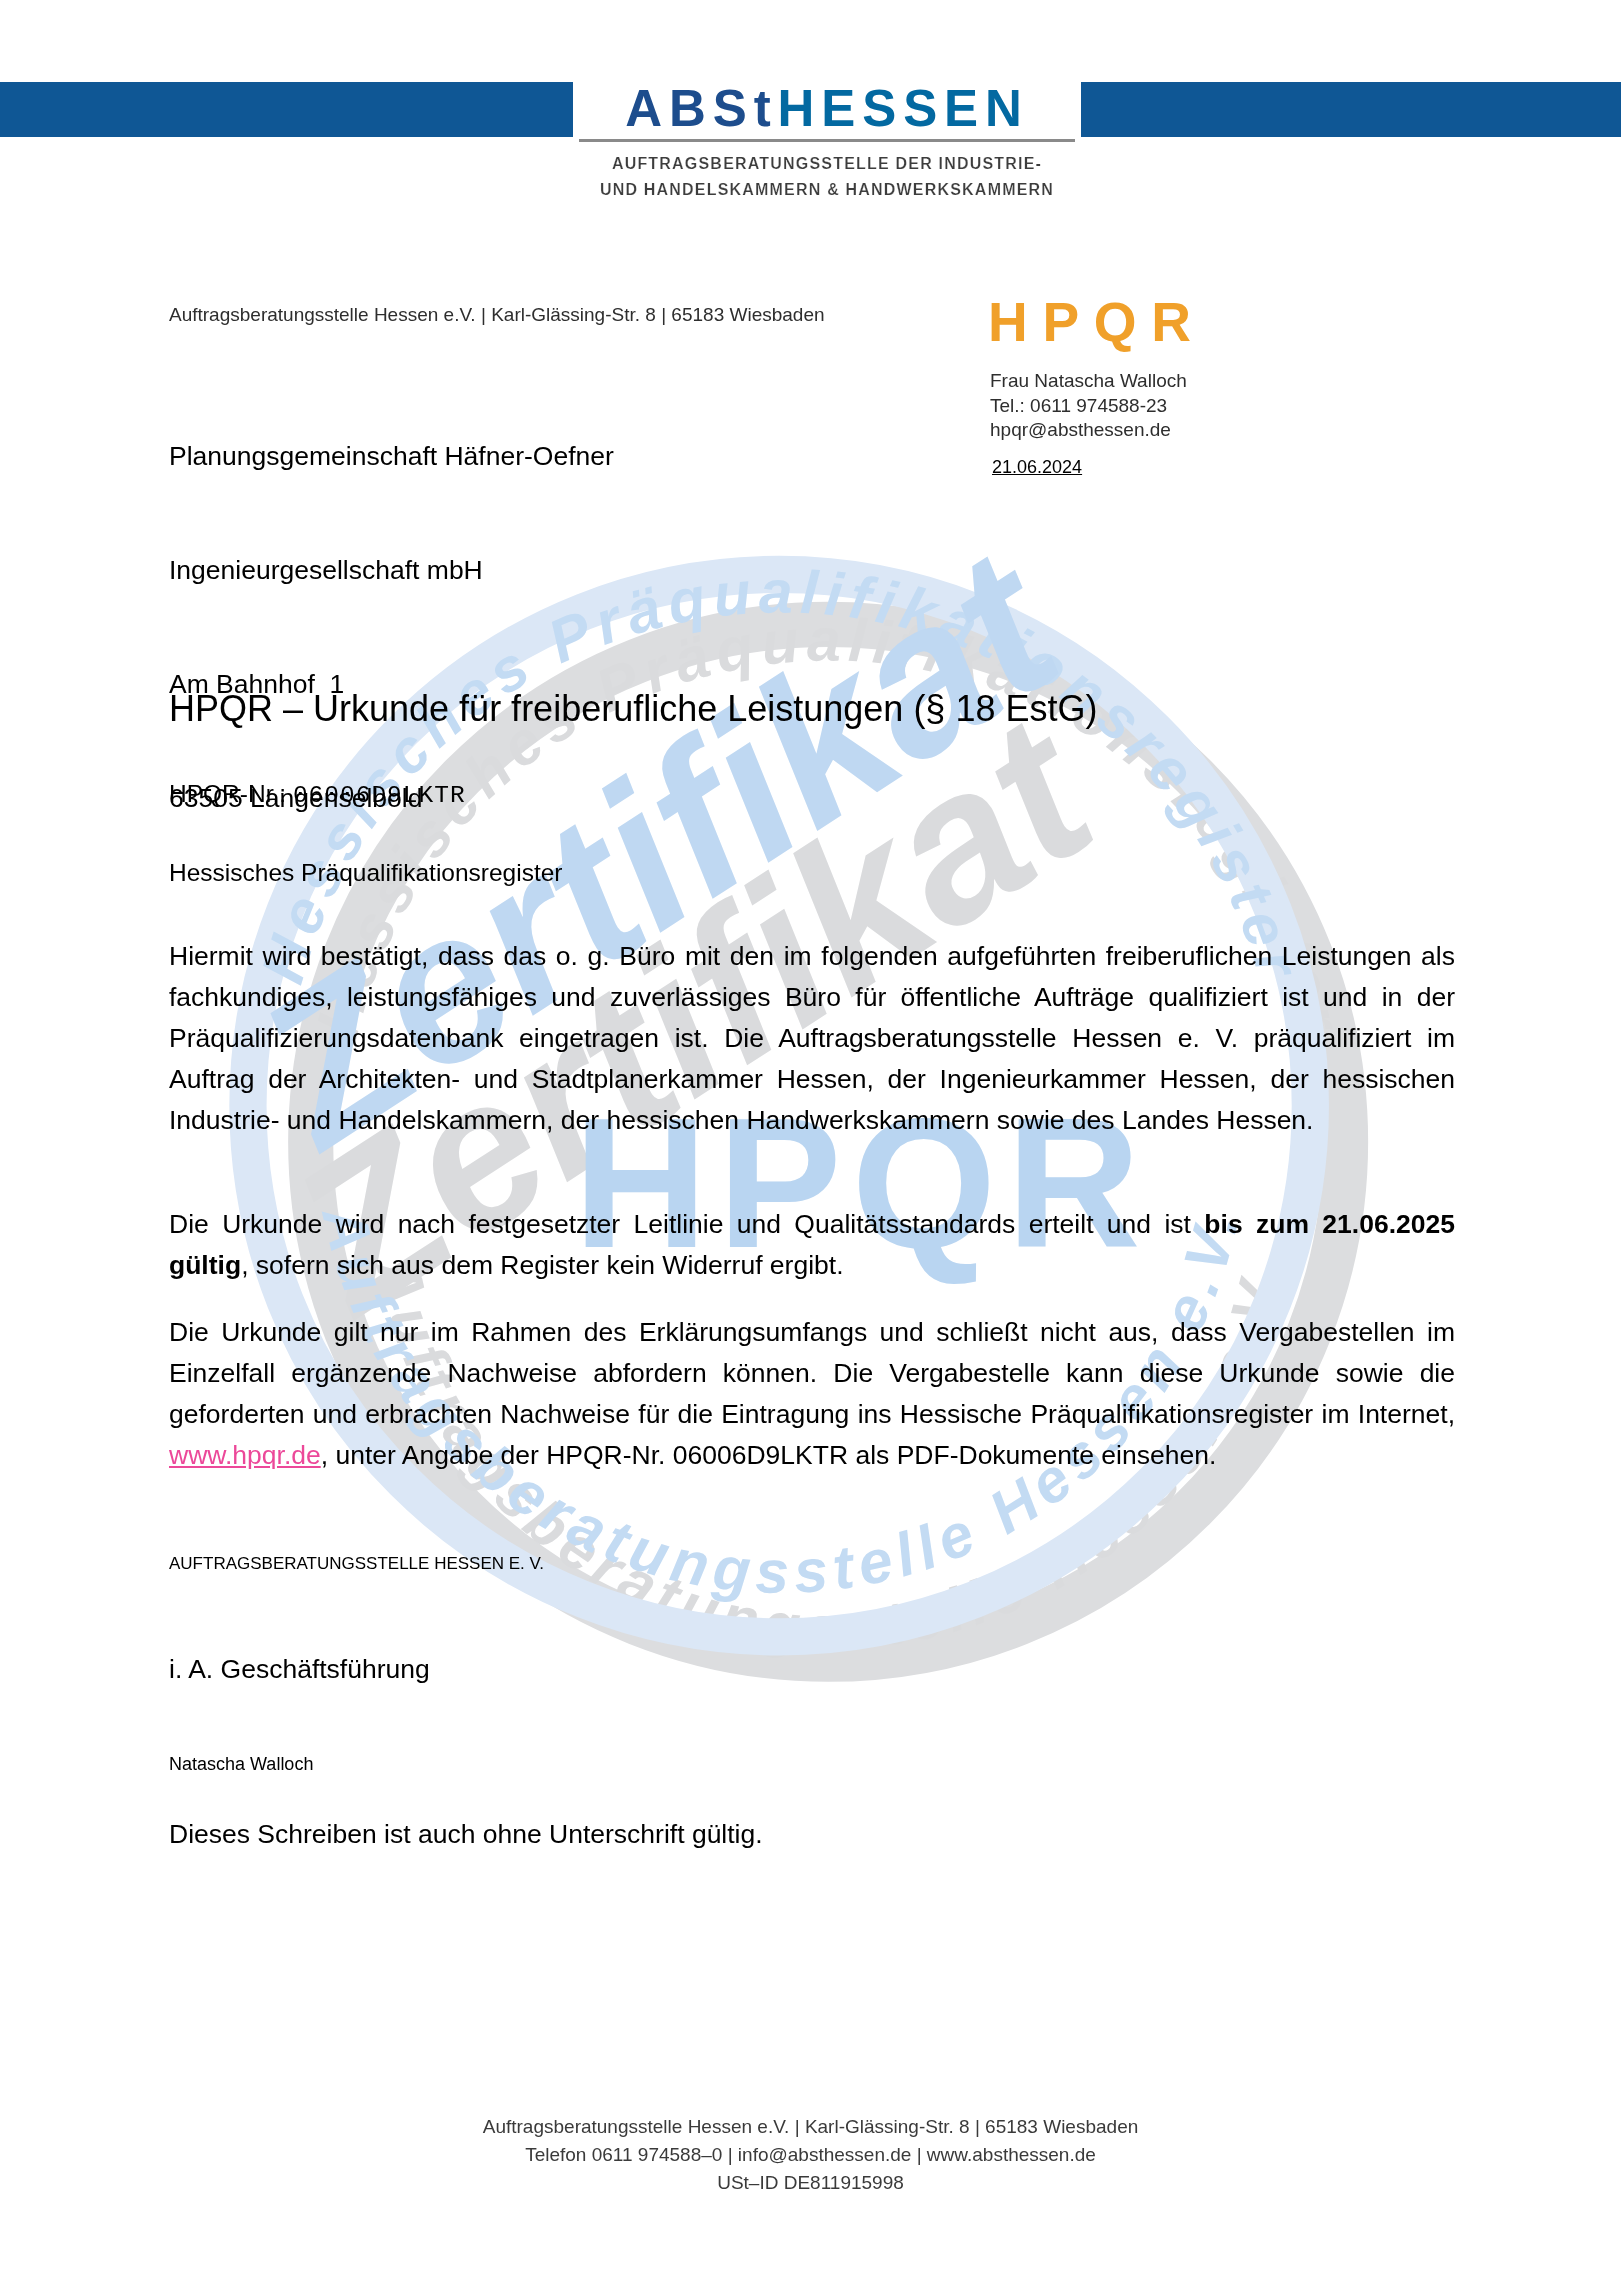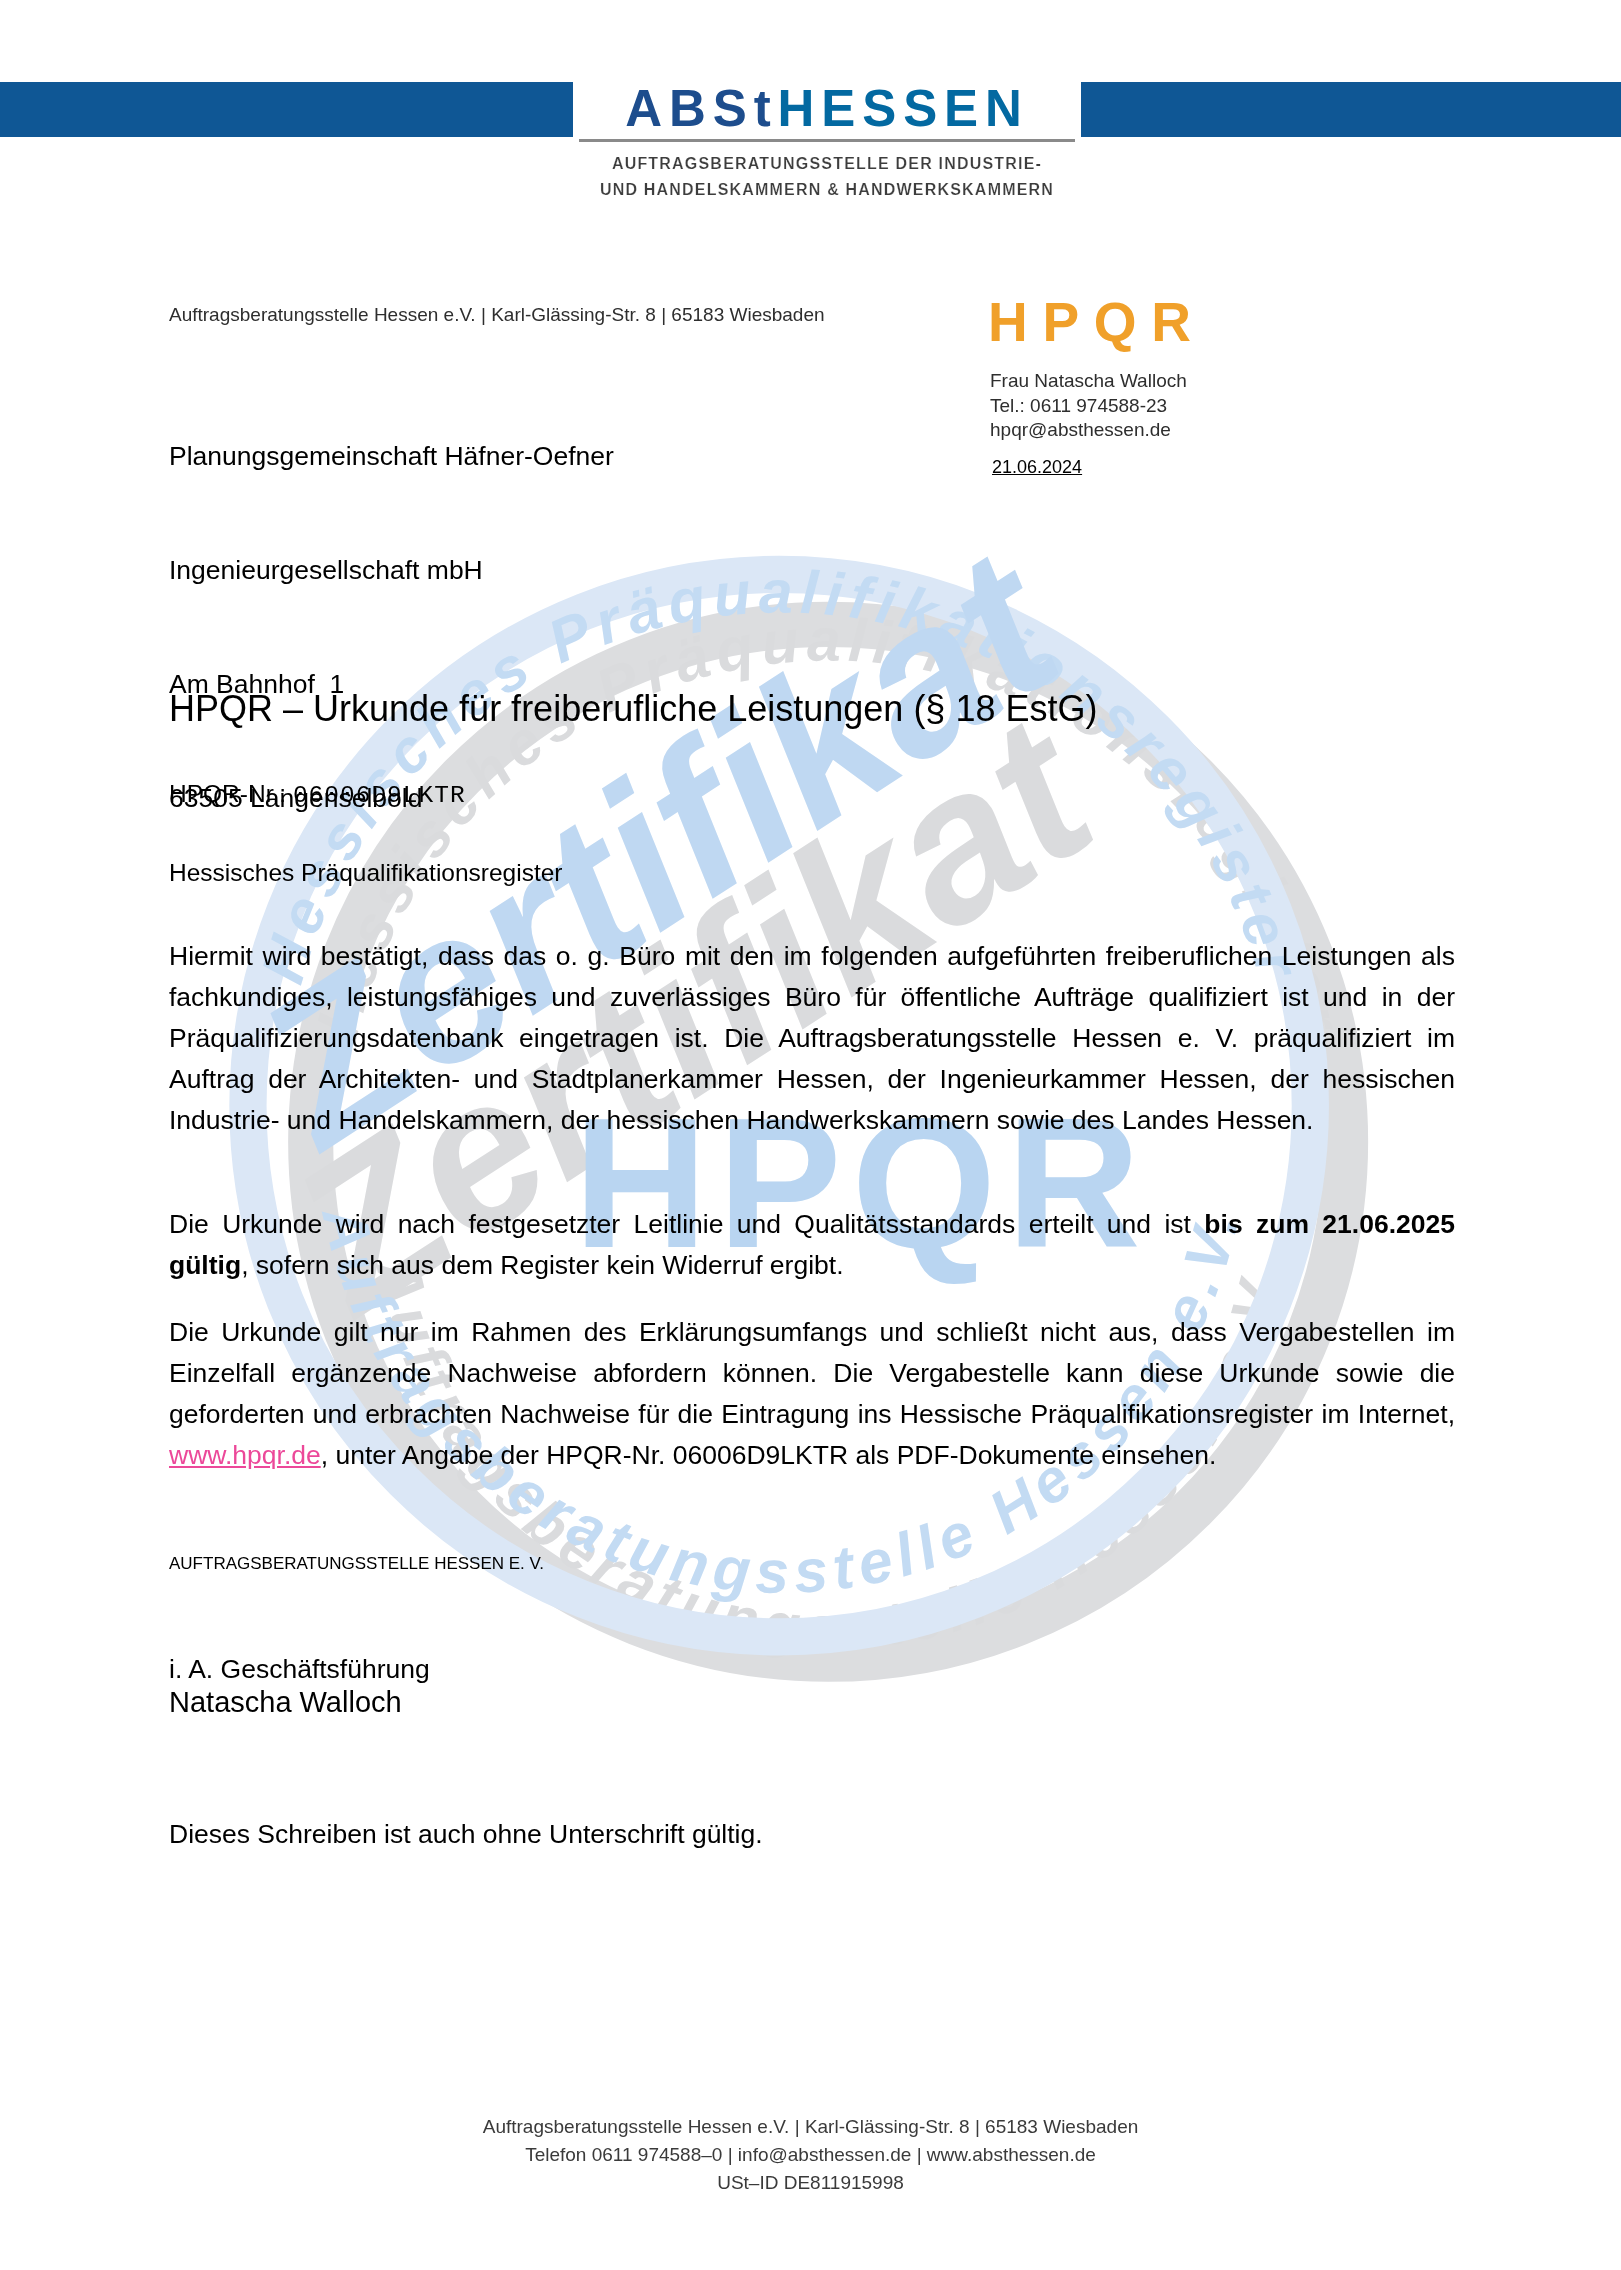--- a/index.html
+++ b/index.html
@@ -33,21 +33,21 @@
   .nr-line{position:absolute;left:169px;top:780px;font-size:24.5px;}
   .nr-value{font-family:"Liberation Mono", monospace;font-size:24.5px;letter-spacing:1px;}
   .register-line{position:absolute;left:169px;top:859px;font-size:24.5px;}
   .body-par{position:absolute;left:169px;width:1286px;font-size:26.5px;line-height:41px;text-align:justify;margin-top:20px;}
   .par1{top:916px;}
   .par2{top:1184px;}
   .par3{top:1292px;}
   .link{color:#ec4899;text-decoration:underline;}
   .org-caps{position:absolute;left:169px;top:1554px;font-size:17px;}
   .sig-role{position:absolute;left:169px;top:1654px;font-size:26.5px;}
-  .sig-name{position:absolute;left:169px;top:1686px;font-size:29px;}
+  .sig-name{position:absolute;left:169px;top:1754px;font-size:18px;}
   .validity{position:absolute;left:169px;top:1819px;font-size:26.5px;}
   
   .footer{position:absolute;left:0;top:2113px;width:1621px;text-align:center;font-size:19px;line-height:28px;color:#3a3a3a;}
   
   .watermark{position:absolute;left:0;top:0;width:1621px;height:2270px;z-index:0;pointer-events:none;}
   .content{position:relative;z-index:1;}
   .wm-arc{font-family:"Liberation Sans", sans-serif;font-style:italic;font-weight:bold;font-size:62px;letter-spacing:7px;}
   .wm-big{font-family:"Liberation Sans", sans-serif;font-style:italic;font-weight:bold;font-size:215px;}
   .wm-hpqr{font-family:"Liberation Sans", sans-serif;font-weight:bold;font-size:190px;letter-spacing:10px;}
 </style>

